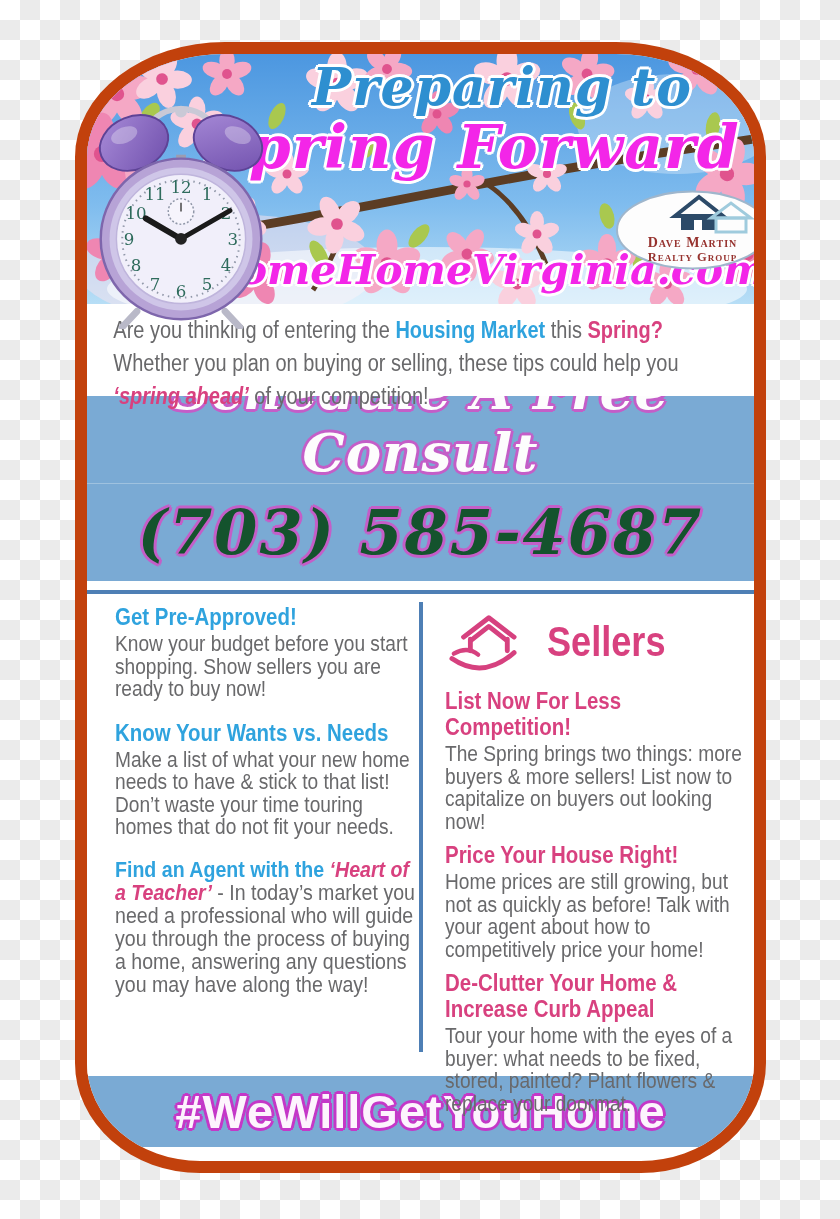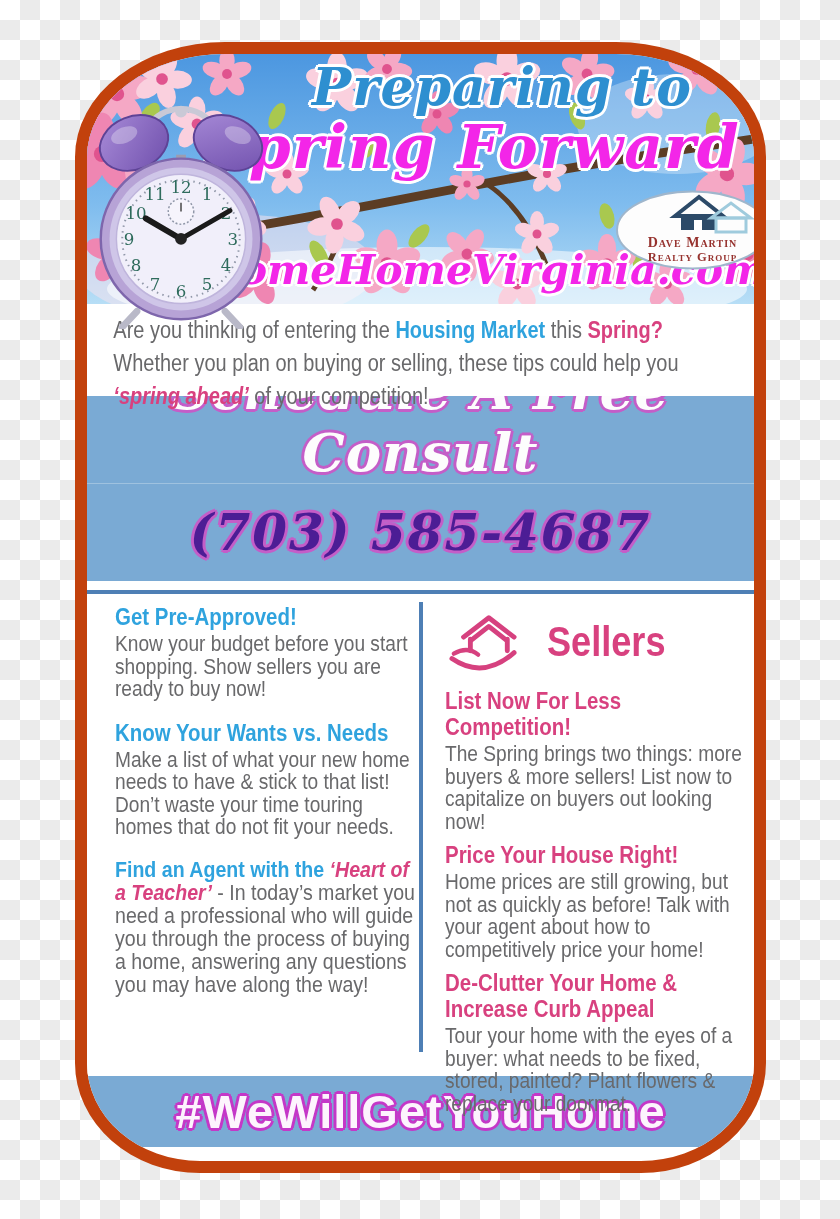--- a/index.html
+++ b/index.html
@@ -33,21 +33,21 @@
     white-space:nowrap;transform:scaleX(0.85);transform-origin:0 0;width:780px;}
   .hl-blue{color:#2FA3DE;font-weight:bold;}
   .hl-pink{color:#D8417F;font-weight:bold;}
   .em-pink{color:#D8417F;font-weight:bold;font-style:italic;}
   
   .banner{height:185px;background:#7AAAD4;text-align:center;}
   .banner .row1{height:87px;border-bottom:1px solid #9FC2DF;display:flex;align-items:flex-end;justify-content:center;}
   .banner .row2{height:97px;display:flex;align-items:center;justify-content:center;}
   .outline-m{text-shadow:-2px -2px 0 #C45EC8,2px -2px 0 #C45EC8,-2px 2px 0 #C45EC8,2px 2px 0 #C45EC8,-3px 0 0 #C45EC8,3px 0 0 #C45EC8,0 -3px 0 #C45EC8,0 3px 0 #C45EC8;}
   .consult{font-size:53px;color:#FDFDFD;letter-spacing:1px;}
-  .phone{font-size:50px;color:#4c1d95;letter-spacing:2px;}
+  .phone{font-size:62px;color:#14532d;letter-spacing:2px;}
   
   .gap{height:9px;background:#fff;}
   .rule{height:4px;background:#4E7FB5;}
   .columns{height:482px;display:flex;background:#fff;}
   .col{box-sizing:border-box;}
   .col.left{width:332px;padding:10px 6px 0 28px;}
   .col.right{width:331px;padding:10px 16px 0 22px;}
   .vdivider{width:4px;background:#4E7FB5;margin:8px 0 24px 0;}
   .col-head{display:flex;align-items:center;margin:4px 0 12px 0;}
   .col-head .hlabel{font-size:42px;font-weight:bold;margin-left:26px;

